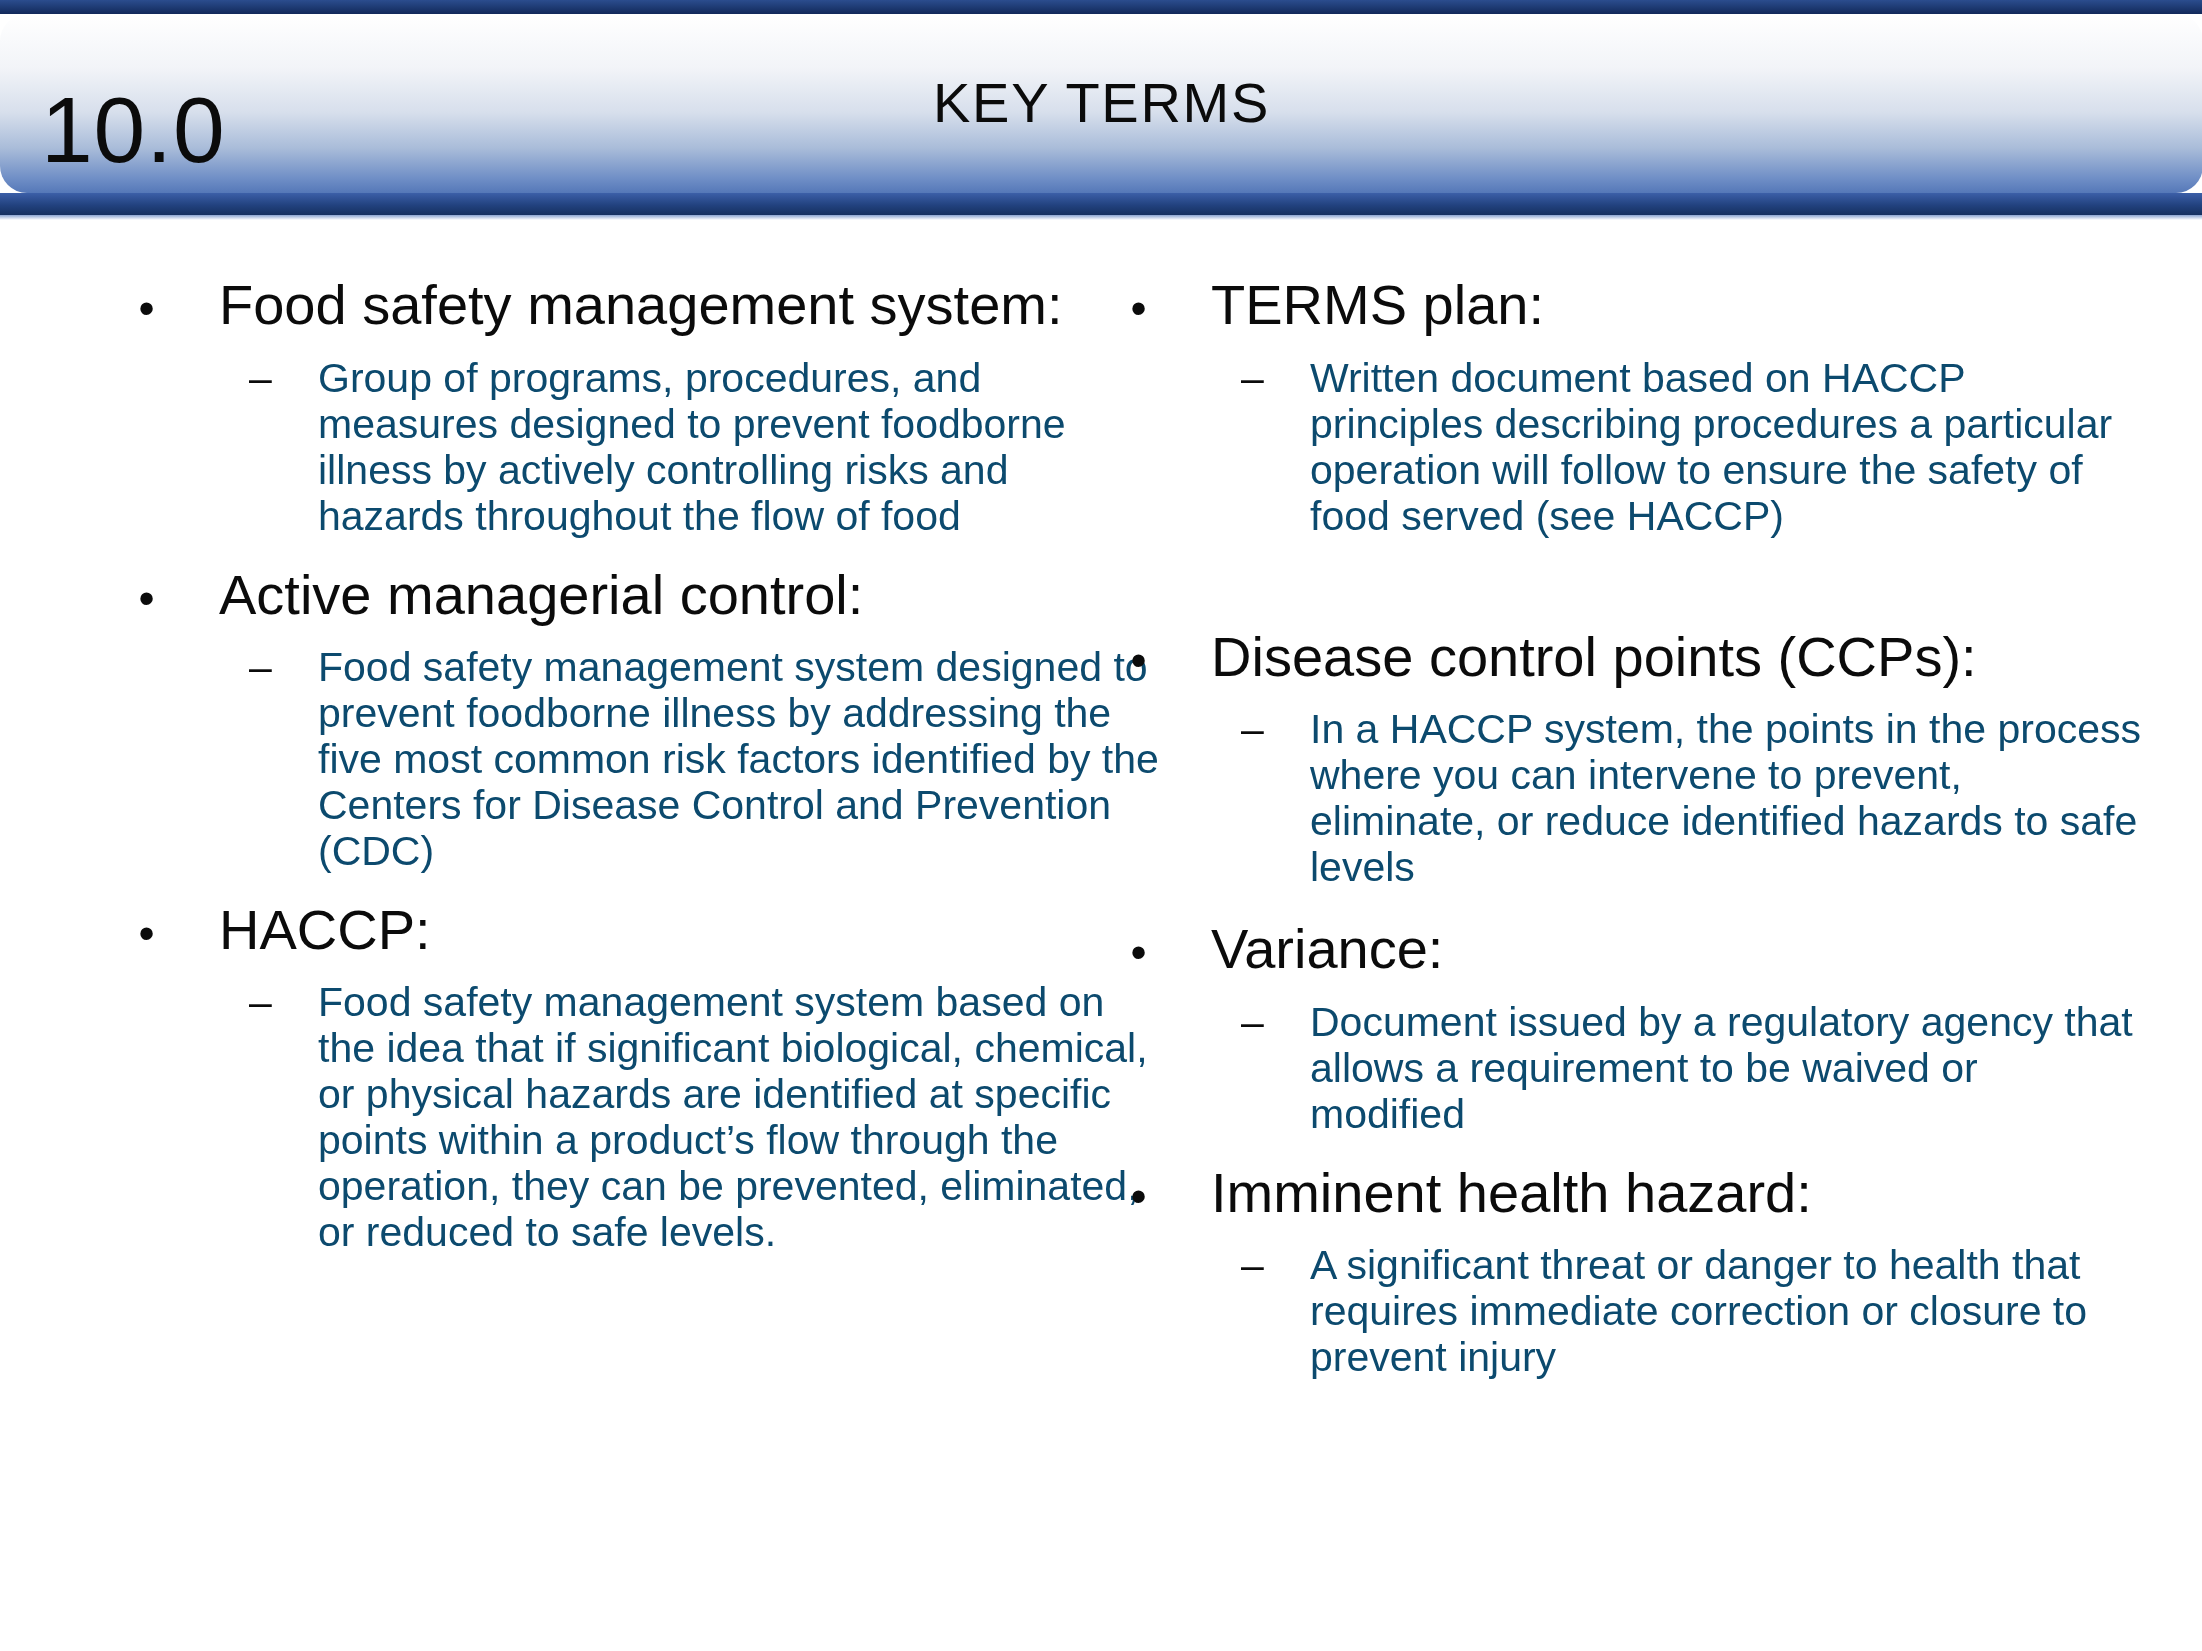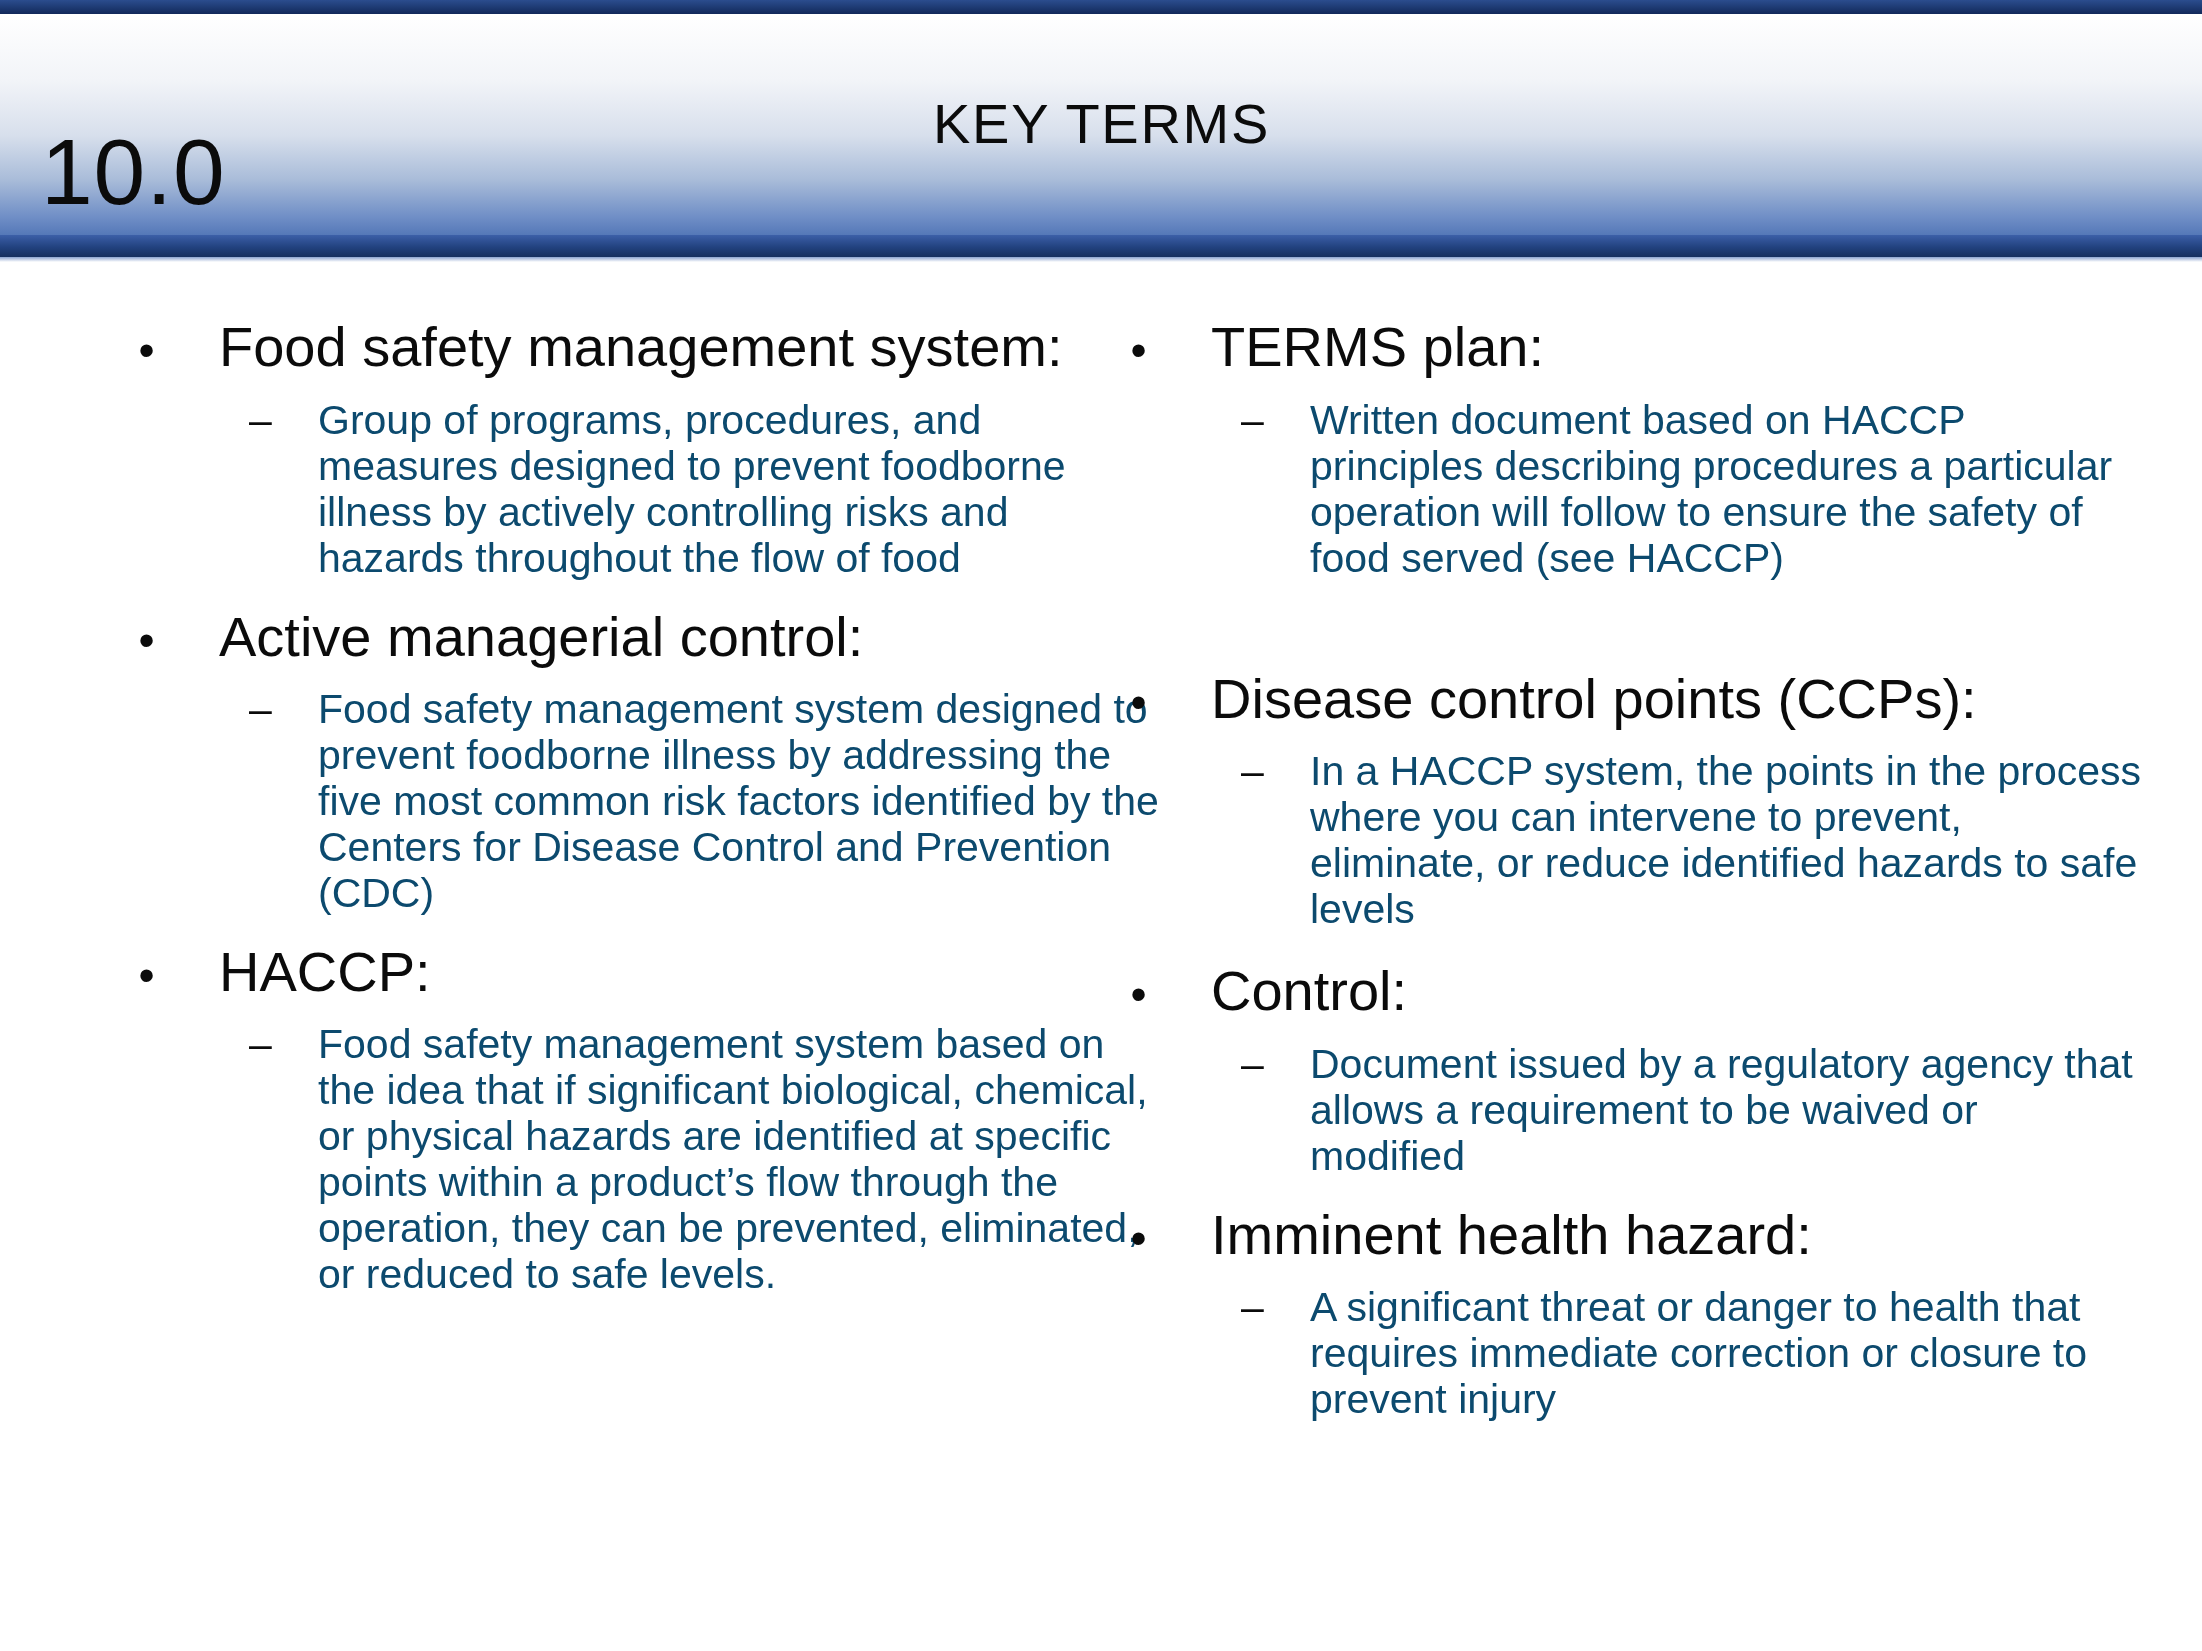--- a/index.html
+++ b/index.html
@@ -12,30 +12,31 @@
     overflow: hidden;
   }
 
   
   .top-strip {
     height: 13.8px;
     background: linear-gradient(to bottom, #2b4d8e 0%, #12295a 100%);
   }
   .header-main {
     position: relative;
-    height: 221px;
+    height: 179px;
     background: linear-gradient(to bottom,
       #ffffff 0%,
       #f2f4f8 30%,
       #d7dfec 55%,
       #a9bcd9 75%,
       #6f8ec6 92%,
       #5578b8 100%);
     display: flex;
     align-items: center;
+    border-radius: 27px;
   }
   .slide-number {
     position: absolute;
     left: 41px;
     bottom: 15.5px;
     font-size: 93px;
     line-height: 1;
     color: #0b0b0b;
     letter-spacing: 0.9px;
   }
@@ -167,21 +168,21 @@
         <span class="term-text">Disease control points (CCPs):</span>
       </div>
       <div class="def">
         <span class="b2">–</span>
         <span class="def-text">In a HACCP system, the points in the process where you can intervene to prevent, eliminate, or reduce identified hazards to safe levels</span>
       </div>
     </li>
     <li class="term-item">
       <div class="term-row">
         <span class="b1">•</span>
-        <span class="term-text">Control:</span>
+        <span class="term-text">Variance:</span>
       </div>
       <div class="def">
         <span class="b2">–</span>
         <span class="def-text">Document issued by a regulatory agency that allows a requirement to be waived or modified</span>
       </div>
     </li>
     <li class="term-item">
       <div class="term-row">
         <span class="b1">•</span>
         <span class="term-text">Imminent health hazard:</span>

